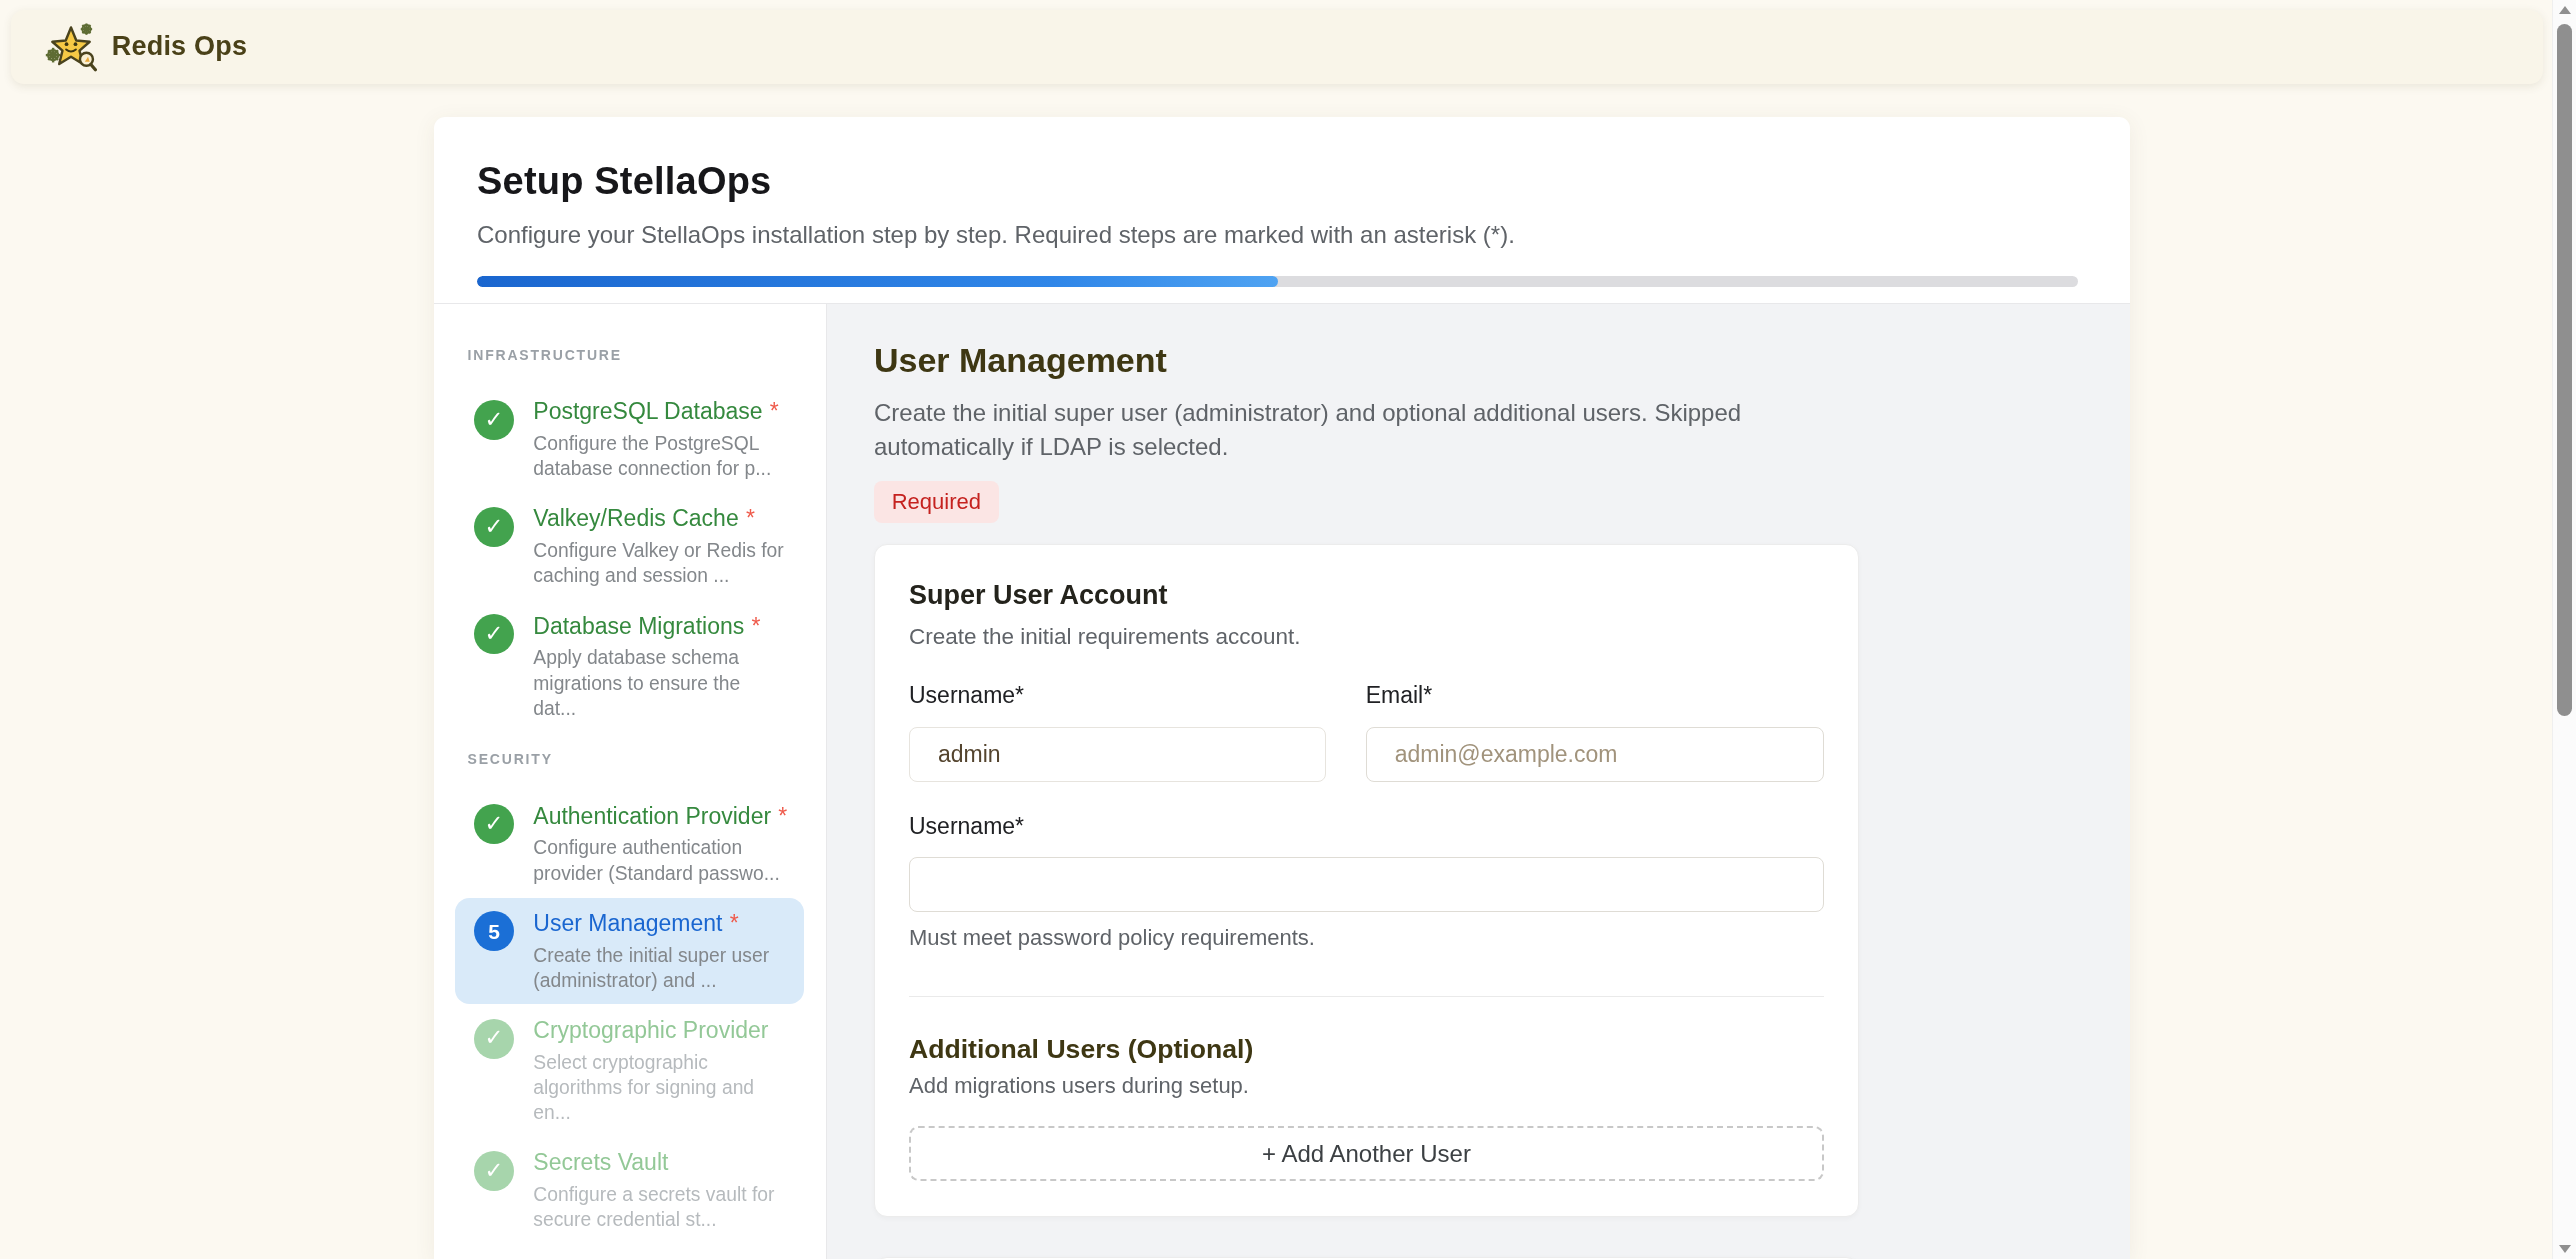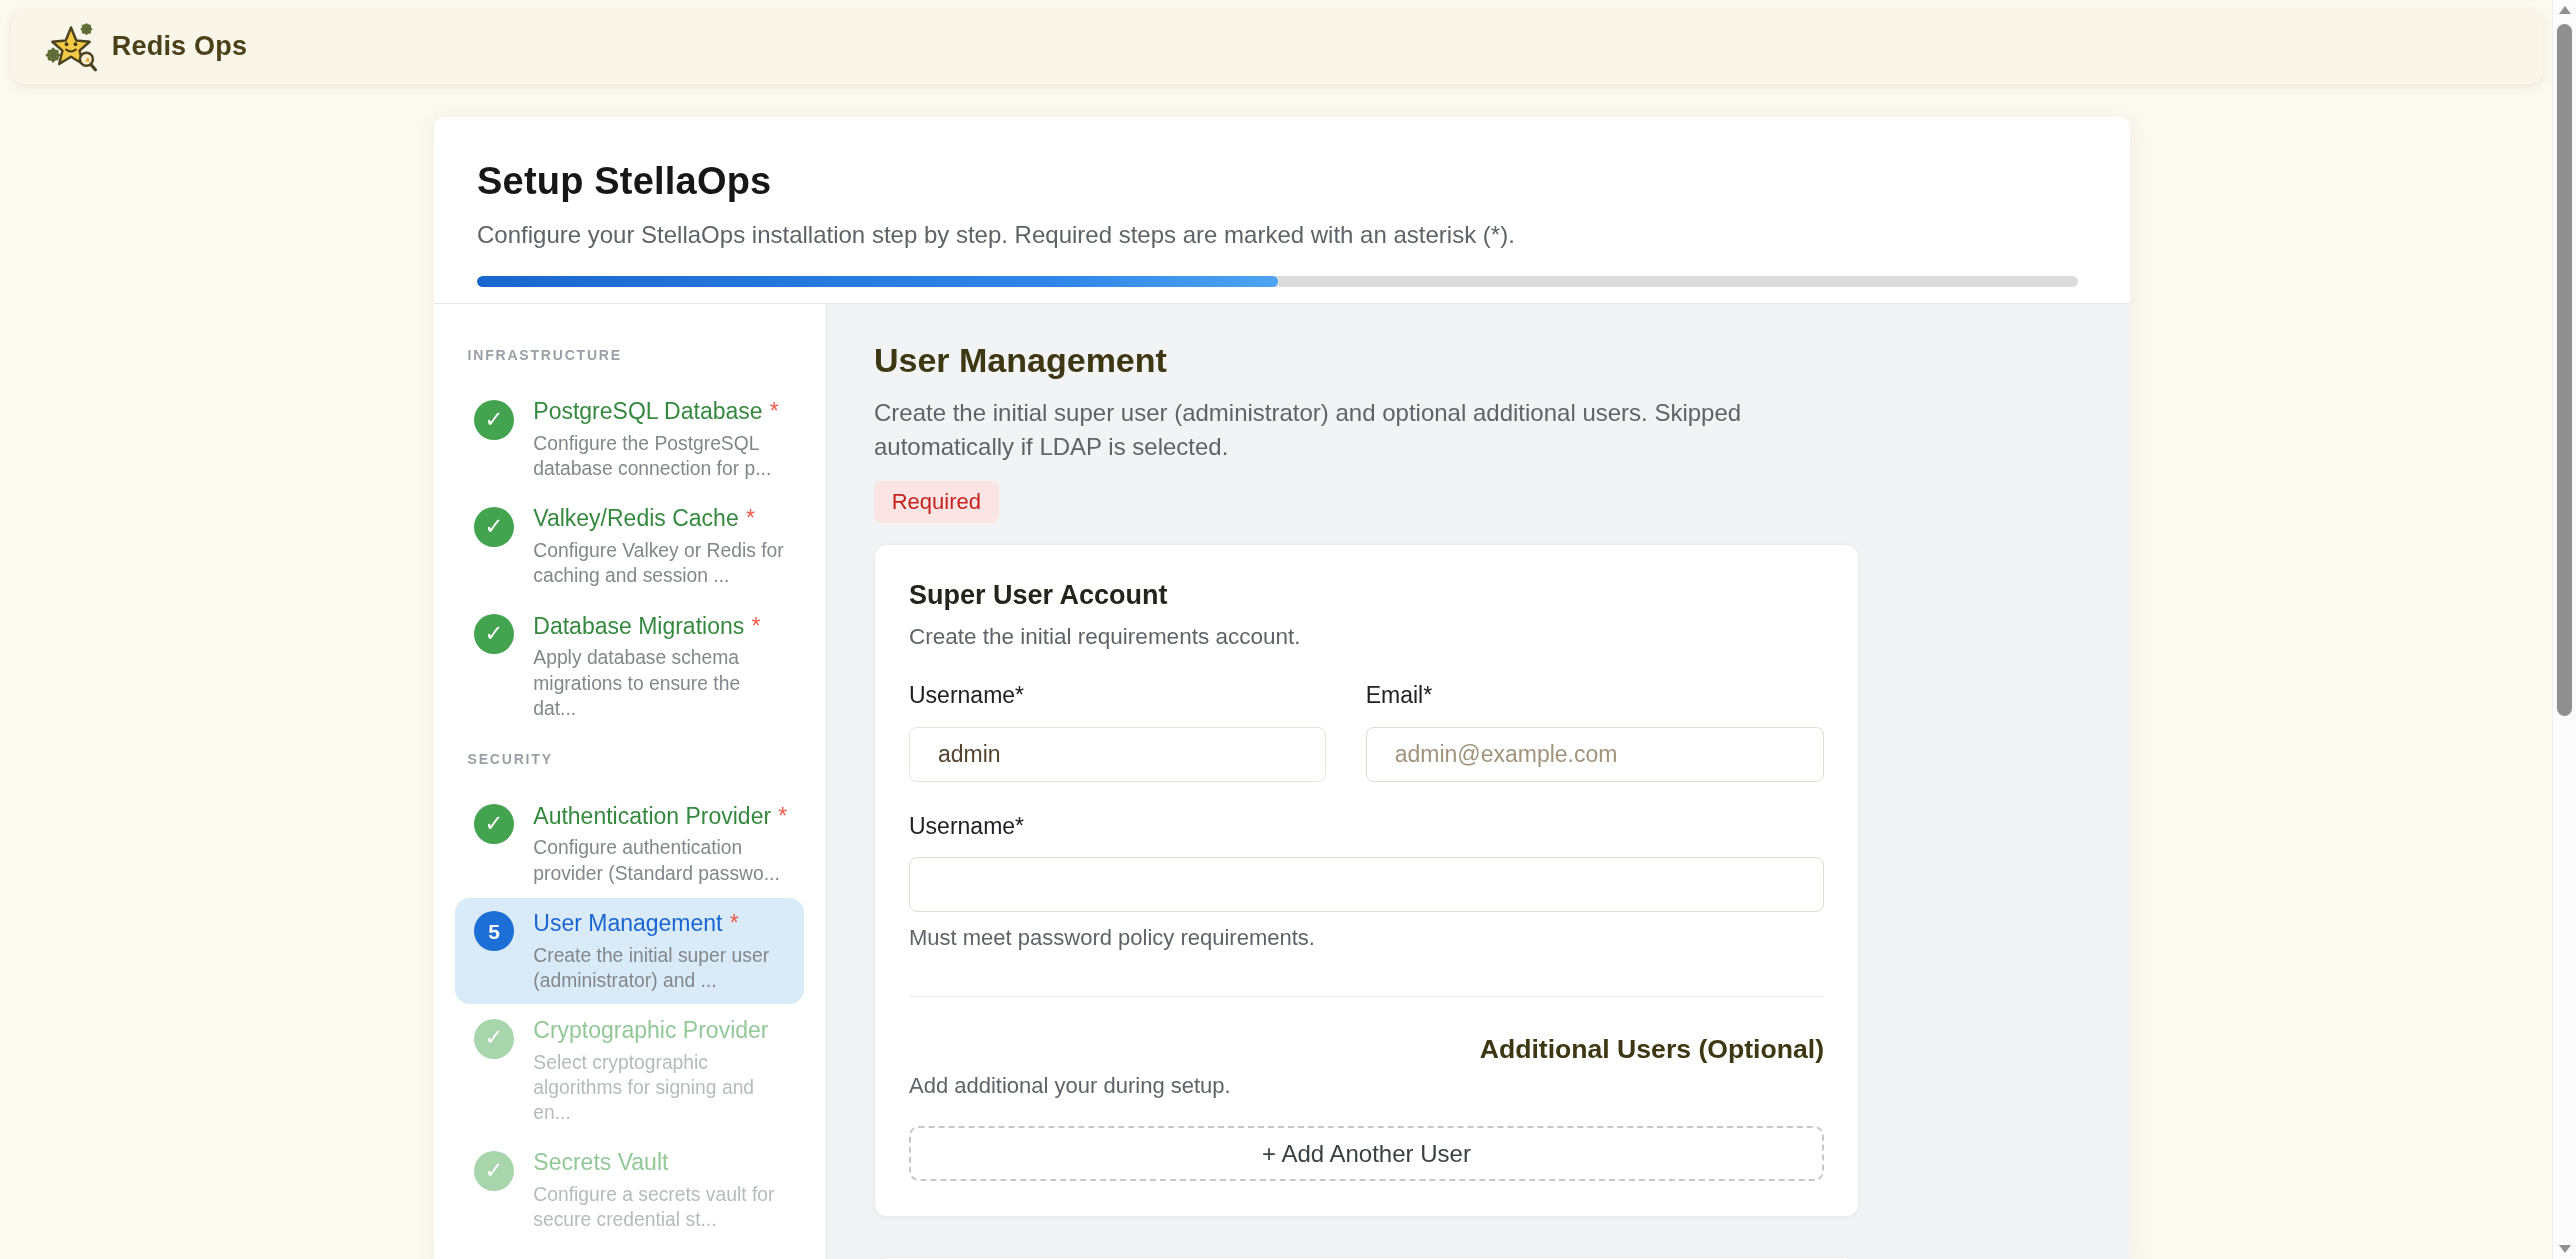--- a/index.html
+++ b/index.html
@@ -98,21 +98,21 @@
     margin-top:17.7px; width:100%; height:55px; border:0.8px solid #DFDCD5; border-radius:8px;
     padding:0 28px; font-size:23px; color:#54442E; background:#fff; outline:none;
     font-family:inherit;
   }
   .text-input.light { border-color:#E7E4DE; }
   .text-input::placeholder { color:#A1937C; opacity:1; }
   .pw-block { margin-top:31px; }
   .hint { margin-top:13px; font-size:22px; color:#5F6368; }
   .divider { margin-top:45px; border:none; border-top:0.8px solid #EAEAEA; }
 
-  .additional-title { margin:37px 0 0 0; font-size:26.6px; font-weight:700; color:#3E3713;text-align:right; }
+  .additional-title { margin:37px 0 0 0; font-size:26.6px; font-weight:700; color:#3E3713; }
   .additional-sub { margin-top:8px; font-size:22px; color:#5F6368; }
   .add-user-btn {
     margin-top:27px; width:100%; height:55px; background:transparent;
     border:2.4px dashed #C8C8C8; border-radius:9.7px;
     font-size:24px; color:#3C4043; font-family:inherit; cursor:pointer;
   }
 
   .validation-card { padding:32px 34px; margin-top:40px; }
 
   
@@ -263,21 +263,21 @@
 
         <div class="pw-block">
           <label class="field-label">Username*</label>
           <input class="text-input" type="password" style="">
           <div class="hint">Must meet password policy requirements.</div>
         </div>
 
         <hr class="divider">
 
         <h3 class="additional-title">Additional Users (Optional)</h3>
-        <div class="additional-sub">Add additional your during setup.</div>
+        <div class="additional-sub">Add migrations users during setup.</div>
         <button class="add-user-btn">+ Add Another User</button>
       </div>
 
       <div class="card validation-card">
         
         
       </div>
     </section>
   </div>
 </div>

